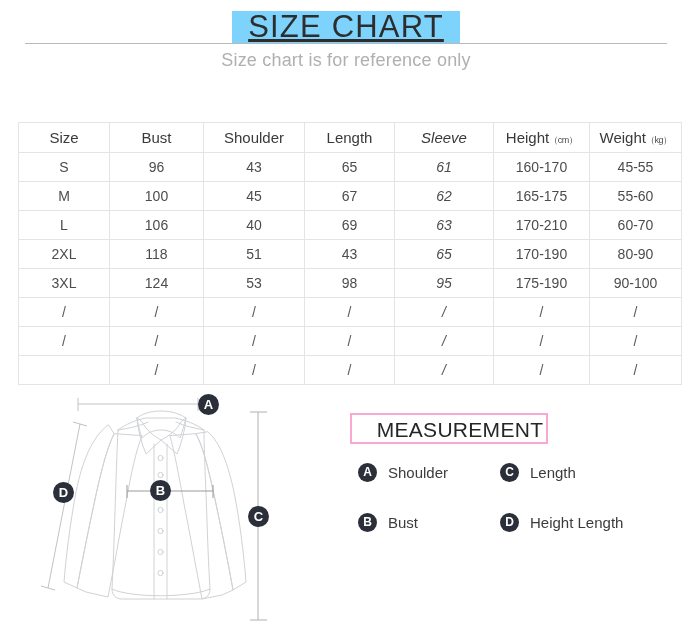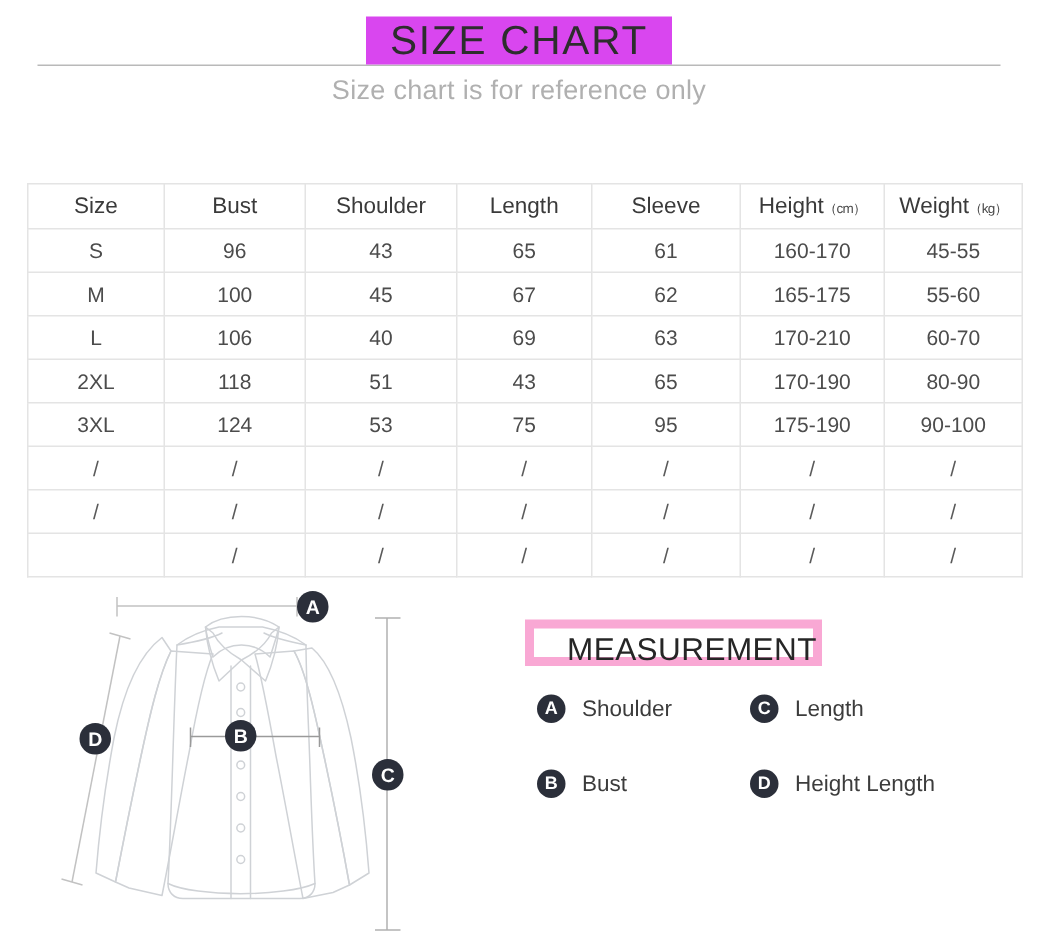--- a/index.html
+++ b/index.html
@@ -36,27 +36,28 @@
     left: 25px;
     top: 43px;
     width: 642px;
     height: 1px;
     background: #b9b9b9;
   }
   .page-title {
     position: relative;
     display: inline-block;
     padding: 0 16px;
-    background: #d946ef;
-    font-size: 27px;
+    background: #7dd3fc;
+    font-size: 31px;
     font-weight: 400;
     letter-spacing: 1.2px;
     color: #2d2d2d;
     line-height: 32px;
     z-index: 2;
+    text-decoration: underline;
   }
   .subtitle {
     position: absolute;
     left: 0;
     top: 50px;
     width: 692px;
     text-align: center;
     font-size: 18px;
     color: #b0b0b0;
     letter-spacing: 0.2px;
@@ -100,21 +101,21 @@
     font-size: 9px;
     color: #4a4a4a;
     letter-spacing: -0.5px;
   }
 
   
   .c0 { width: 90px; }
   .c1 { width: 93px; }
   .c2 { width: 100px; }
   .c3 { width: 89px; }
-  .c4 { width: 98px; }
+  .c4 { width: 98px; font-style: italic; }
   .c5 { width: 95px; }
   .c6 { width: 91px; }
 
   
   .lower {
     position: absolute;
     left: 0;
     top: 392px;
     width: 692px;
     height: 238px;
@@ -150,21 +151,21 @@
     top: 13px;
     width: 330px;
     height: 180px;
   }
   .measure-box {
     position: absolute;
     left: 0;
     top: 8px;
     width: 198px;
     height: 31px;
-    border: 6px solid #f9a8d4;
+    border: 2px solid #f9a8d4;
     box-sizing: border-box;
     padding-left: 22px;
   }
   .measure-box-label {
     display: block;
     text-align: center;
     font-size: 21px;
     line-height: 29px;
     color: #262626;
     letter-spacing: 0.3px;
@@ -261,21 +262,21 @@
         <td class="c2">51</td>
         <td class="c3">43</td>
         <td class="c4">65</td>
         <td class="c5">170-190</td>
         <td class="c6">80-90</td>
       </tr>
       <tr>
         <td class="c0">3XL</td>
         <td class="c1">124</td>
         <td class="c2">53</td>
-        <td class="c3">75</td>
+        <td class="c3">98</td>
         <td class="c4">95</td>
         <td class="c5">175-190</td>
         <td class="c6">90-100</td>
       </tr>
       <tr>
         <td class="c0 slash">/</td>
         <td class="c1 slash">/</td>
         <td class="c2 slash">/</td>
         <td class="c3 slash">/</td>
         <td class="c4 slash">/</td>

